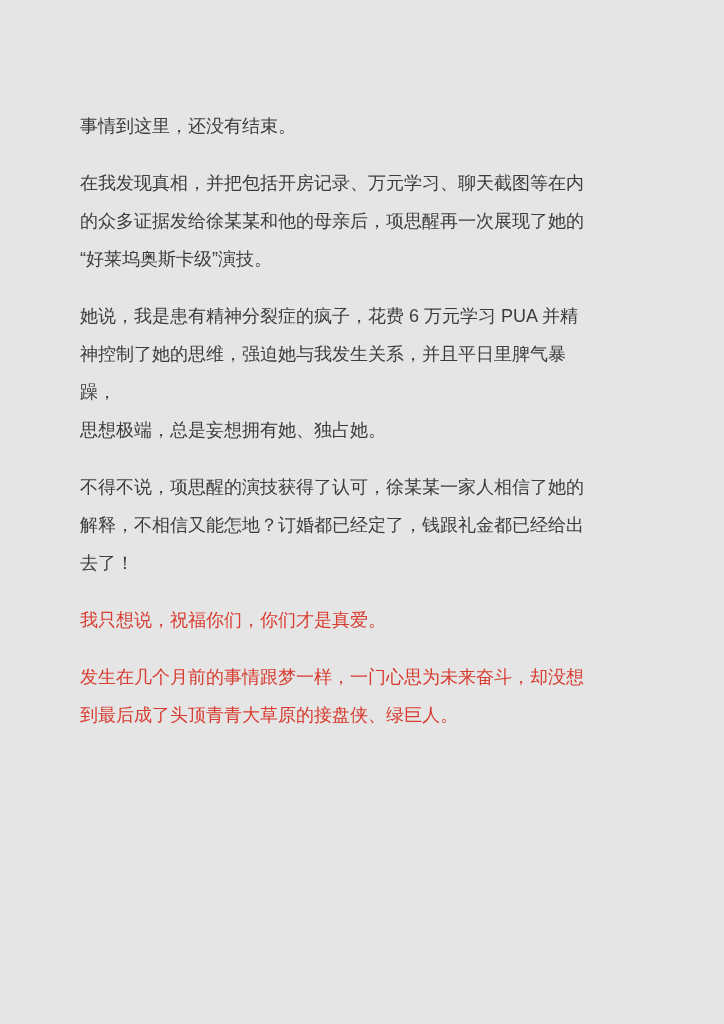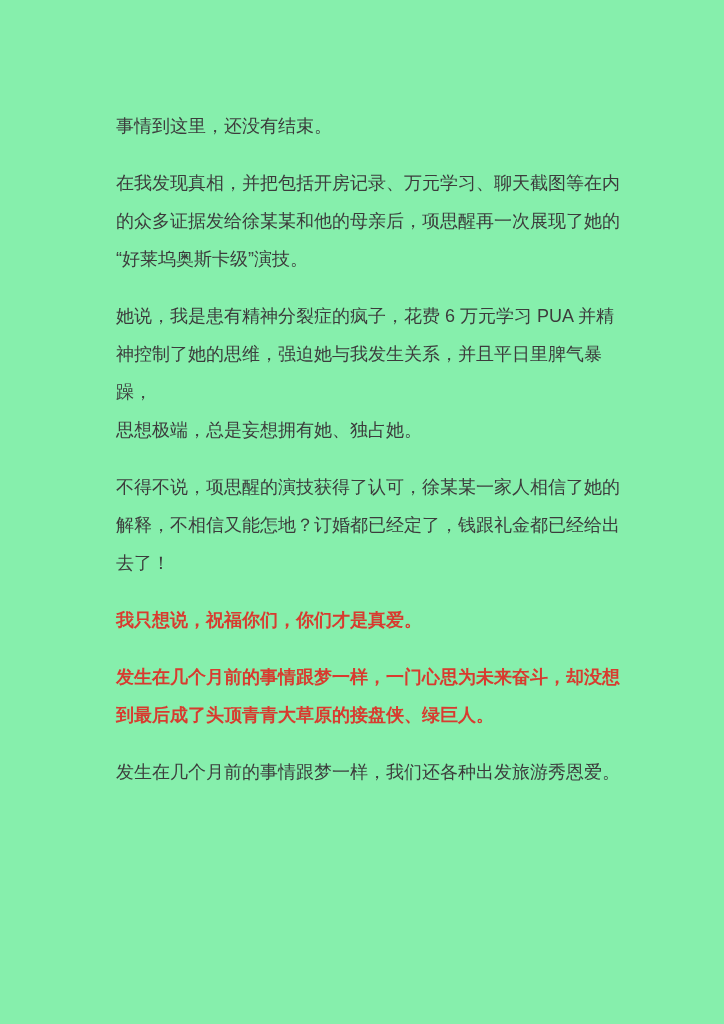--- a/index.html
+++ b/index.html
@@ -10,55 +10,54 @@
   body {
     width: 724px;
     height: 1024px;
     overflow: hidden;
     font-family: "Liberation Sans", sans-serif;
   }
   .page {
     position: relative;
     width: 724px;
     height: 1024px;
-    background: #86efac;
+    background: #e5e5e5;
     box-sizing: border-box;
-    padding: 107px 88px 0 116px;
+    padding: 107px 88px 0 80px;
   }
   .article {
     width: 520px;
   }
   .para {
     margin: 0 0 19px 0;
     font-size: 18px;
     line-height: 38px;
     color: #3c3c3c;
     font-weight: 400;
     letter-spacing: 0px;
     white-space: pre-line;
     text-align: left;
   }
   .para.highlight {
     color: #d83b2f;
-    font-weight: 700;
+    font-weight: 400;
   }
 </style>
 </head>
 <body>
 
 <div class="page">
   <div class="article">
     <p class="para">事情到这里，还没有结束。</p>
     <p class="para">在我发现真相，并把包括开房记录、万元学习、聊天截图等在内
 的众多证据发给徐某某和他的母亲后，项思醒再一次展现了她的
 “好莱坞奥斯卡级”演技。</p>
     <p class="para">她说，我是患有精神分裂症的疯子，花费 6 万元学习 PUA 并精
 神控制了她的思维，强迫她与我发生关系，并且平日里脾气暴躁，
 思想极端，总是妄想拥有她、独占她。</p>
     <p class="para">不得不说，项思醒的演技获得了认可，徐某某一家人相信了她的
 解释，不相信又能怎地？订婚都已经定了，钱跟礼金都已经给出
 去了！</p>
     <p class="para highlight">我只想说，祝福你们，你们才是真爱。</p>
     <p class="para highlight">发生在几个月前的事情跟梦一样，一门心思为未来奋斗，却没想
 到最后成了头顶青青大草原的接盘侠、绿巨人。</p>
-    <p class="para">发生在几个月前的事情跟梦一样，我们还各种出发旅游秀恩爱。</p>
   </div>
 </div>
 
 </body></html>

